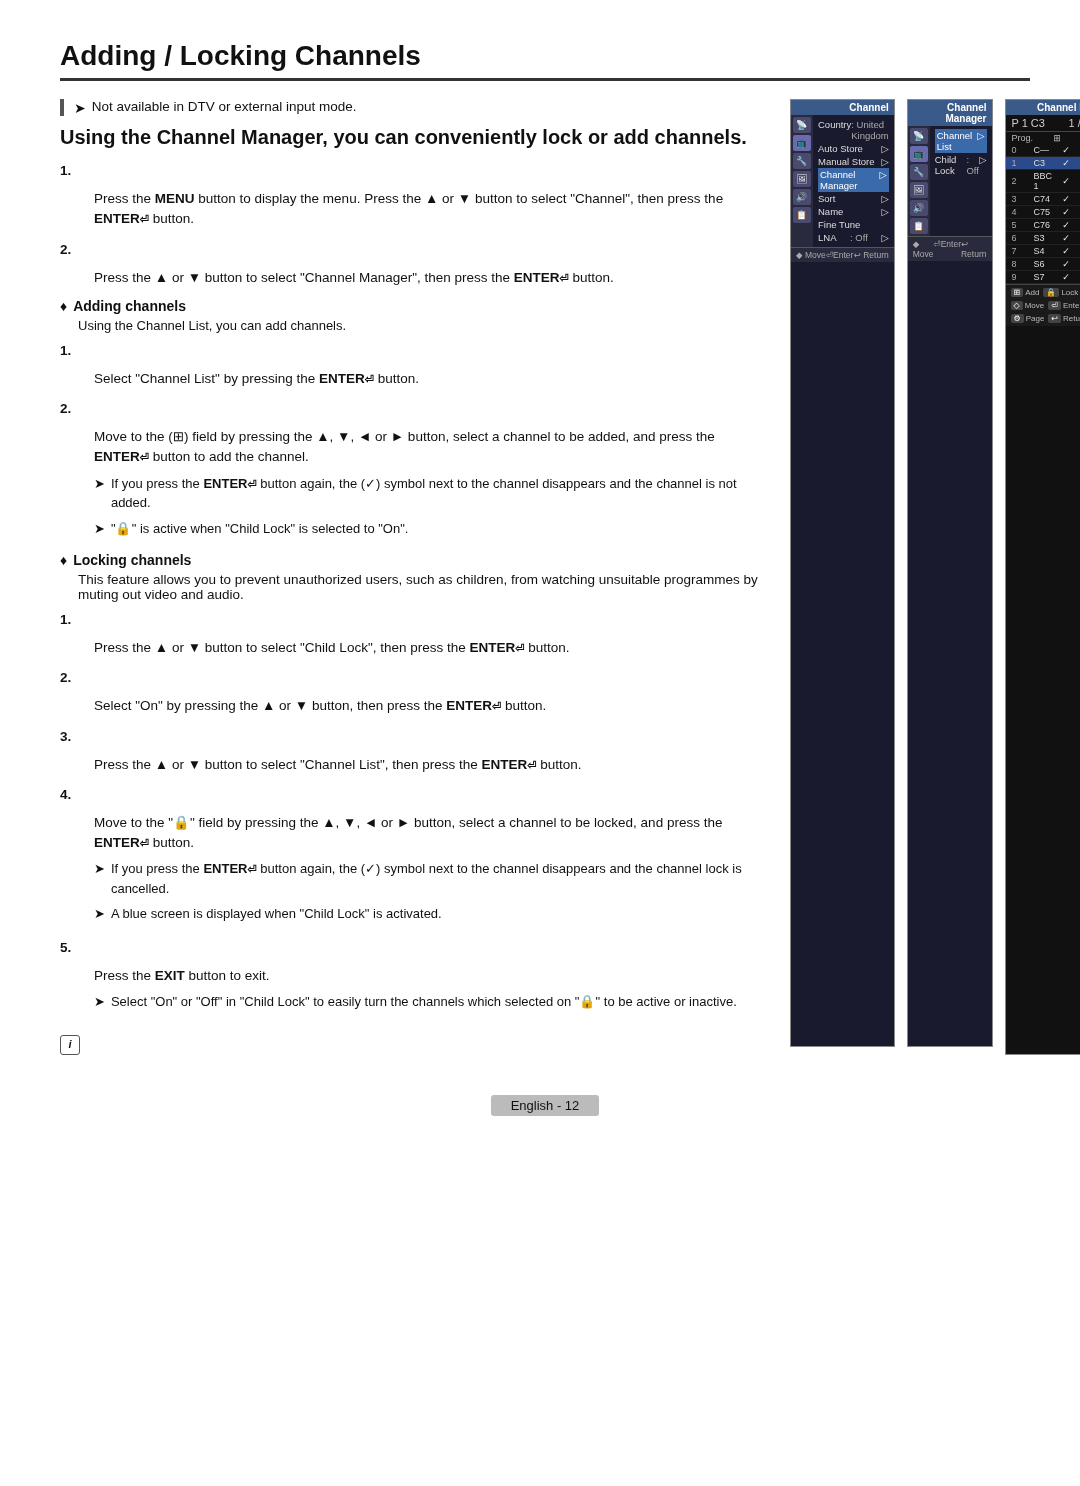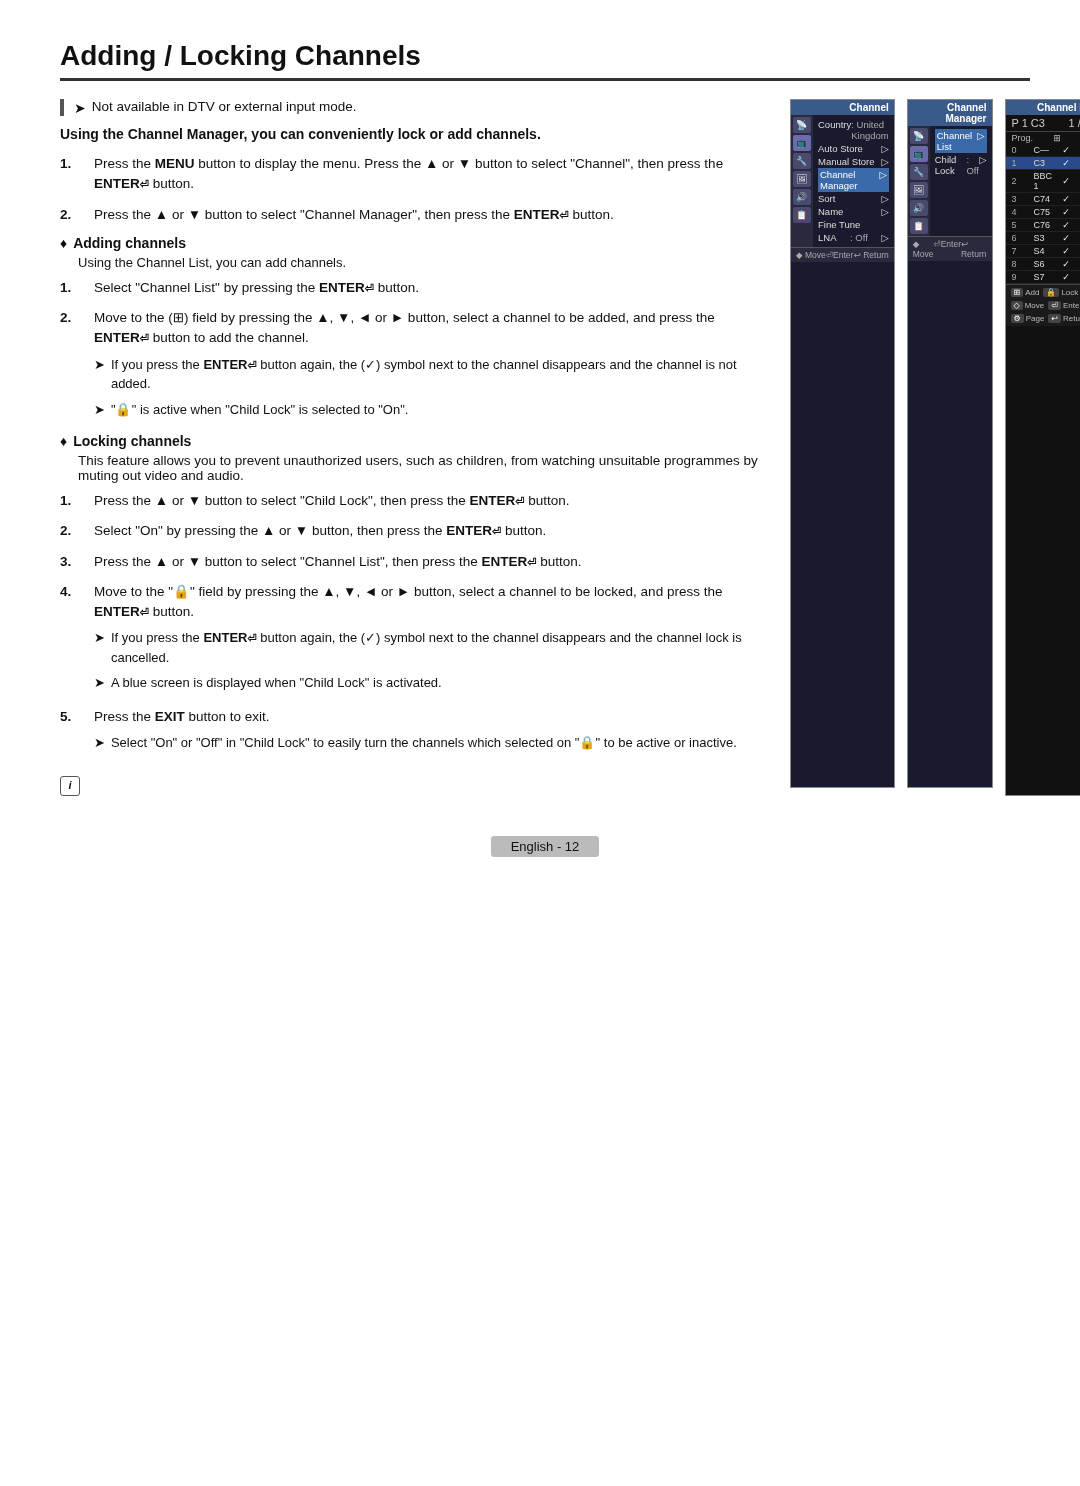--- a/index.html
+++ b/index.html
@@ -53,21 +53,21 @@
     }
     .tip-arrow {
       font-size: 14px;
       margin-top: 1px;
       flex-shrink: 0;
     }
 
     
     .intro-bold {
       font-weight: bold;
-      font-size: 14px;
+      font-size: 20px;
       margin-bottom: 12px;
     }
 
     
     .steps-list {
       list-style: none;
       counter-reset: steps;
       padding: 0;
     }
     .steps-list > li {
@@ -77,21 +77,21 @@
       margin-bottom: 10px;
       font-size: 13.5px;
       line-height: 1.5;
     }
     .steps-list > li::before {
       content: counter(steps) ".";
       font-weight: bold;
       flex-shrink: 0;
       min-width: 18px;
     }
-    .step-content { flex: 1; }
+    .step-content { flex: 1; margin-top: 28px; }
 
     
     .bullet-section {
       margin: 10px 0 8px 0;
     }
     .bullet-header {
       display: flex;
       align-items: center;
       gap: 6px;
       font-weight: bold;

